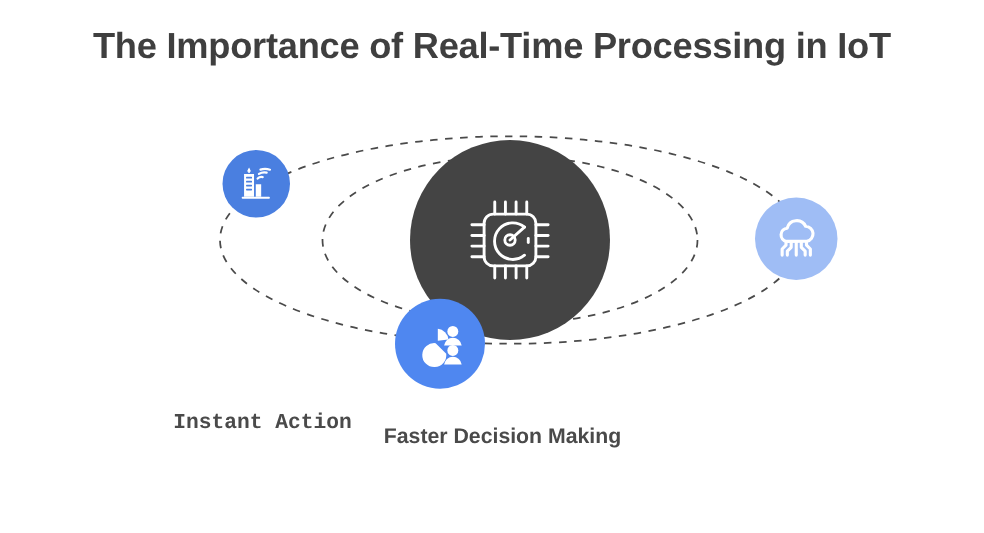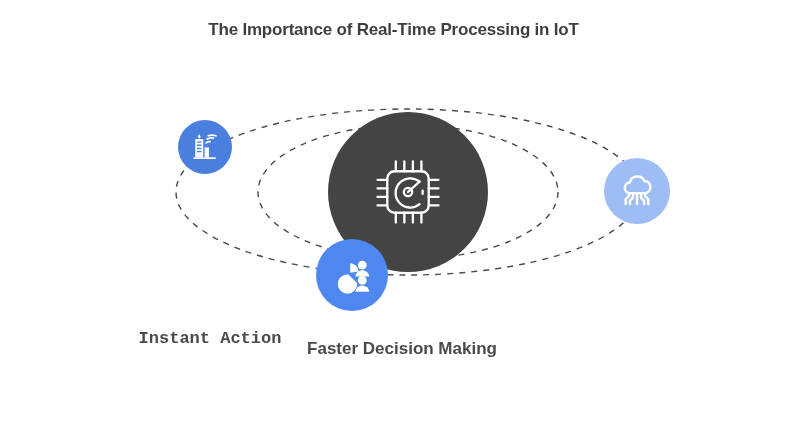--- a/index.html
+++ b/index.html
@@ -21,21 +21,21 @@
     height: 426px;
   }
 
   
   .title {
     position: absolute;
     left: 0;
     top: 20px;
     width: 787px;
     text-align: center;
-    font-size: 17px;
+    font-size: 29px;
     font-weight: bold;
     color: #3f3f3f;
     letter-spacing: -0.2px;
     line-height: 1.2;
   }
 
   
   .orbit-layer {
     position: absolute;
     left: 0;

